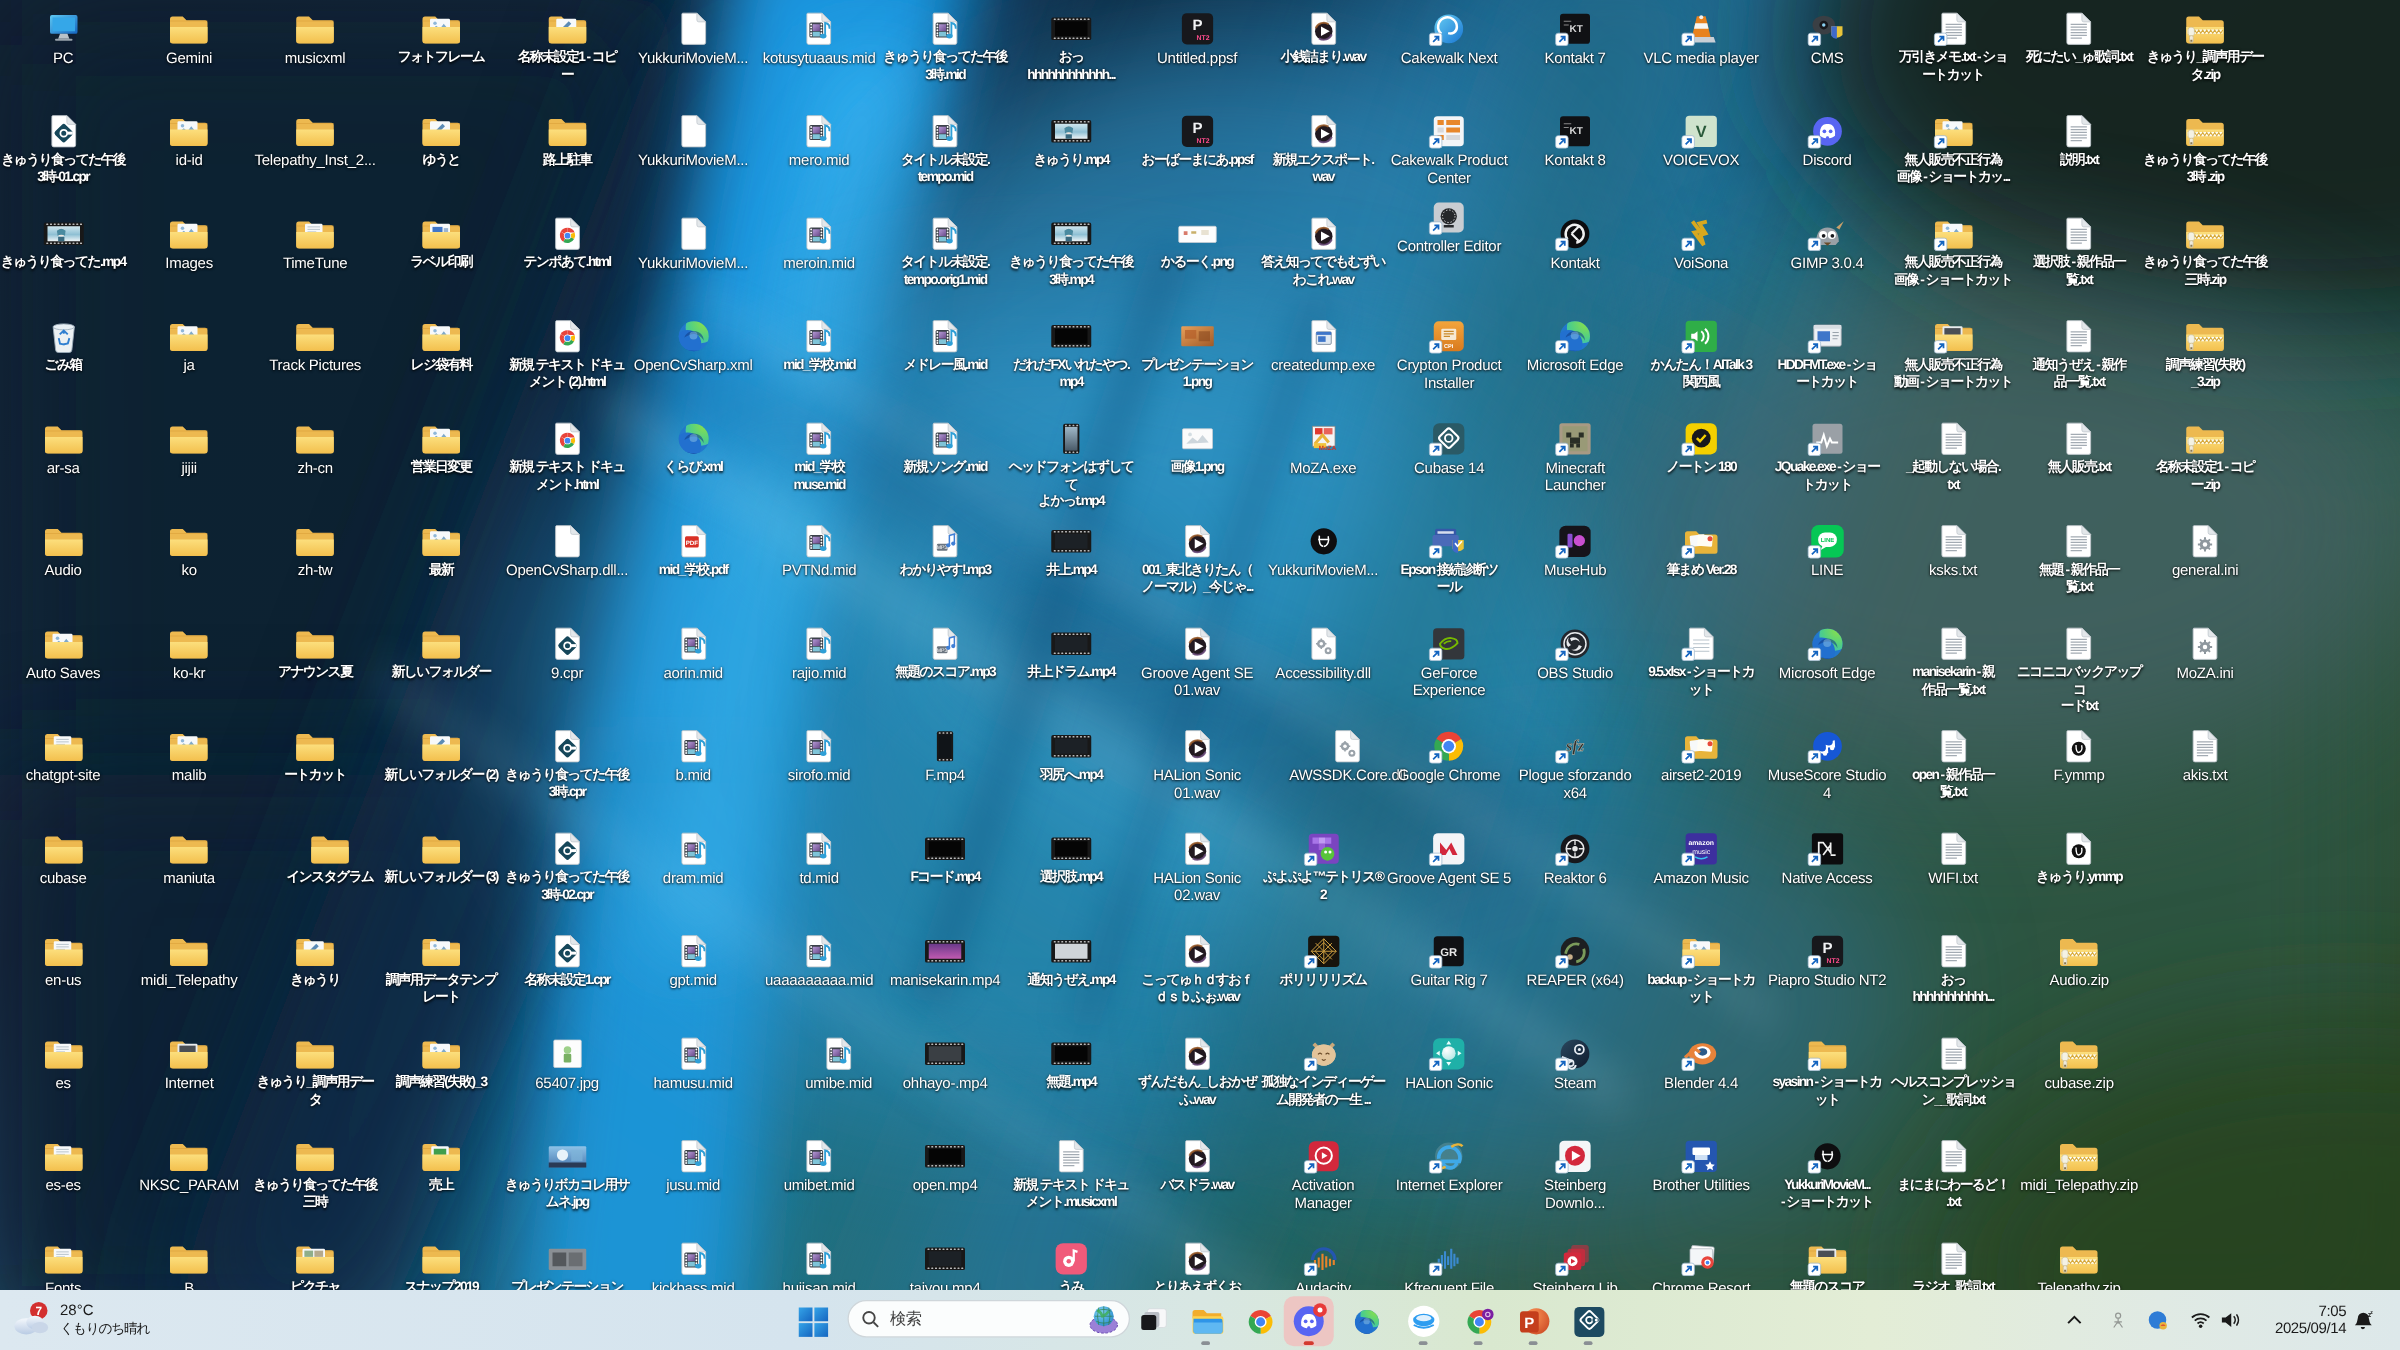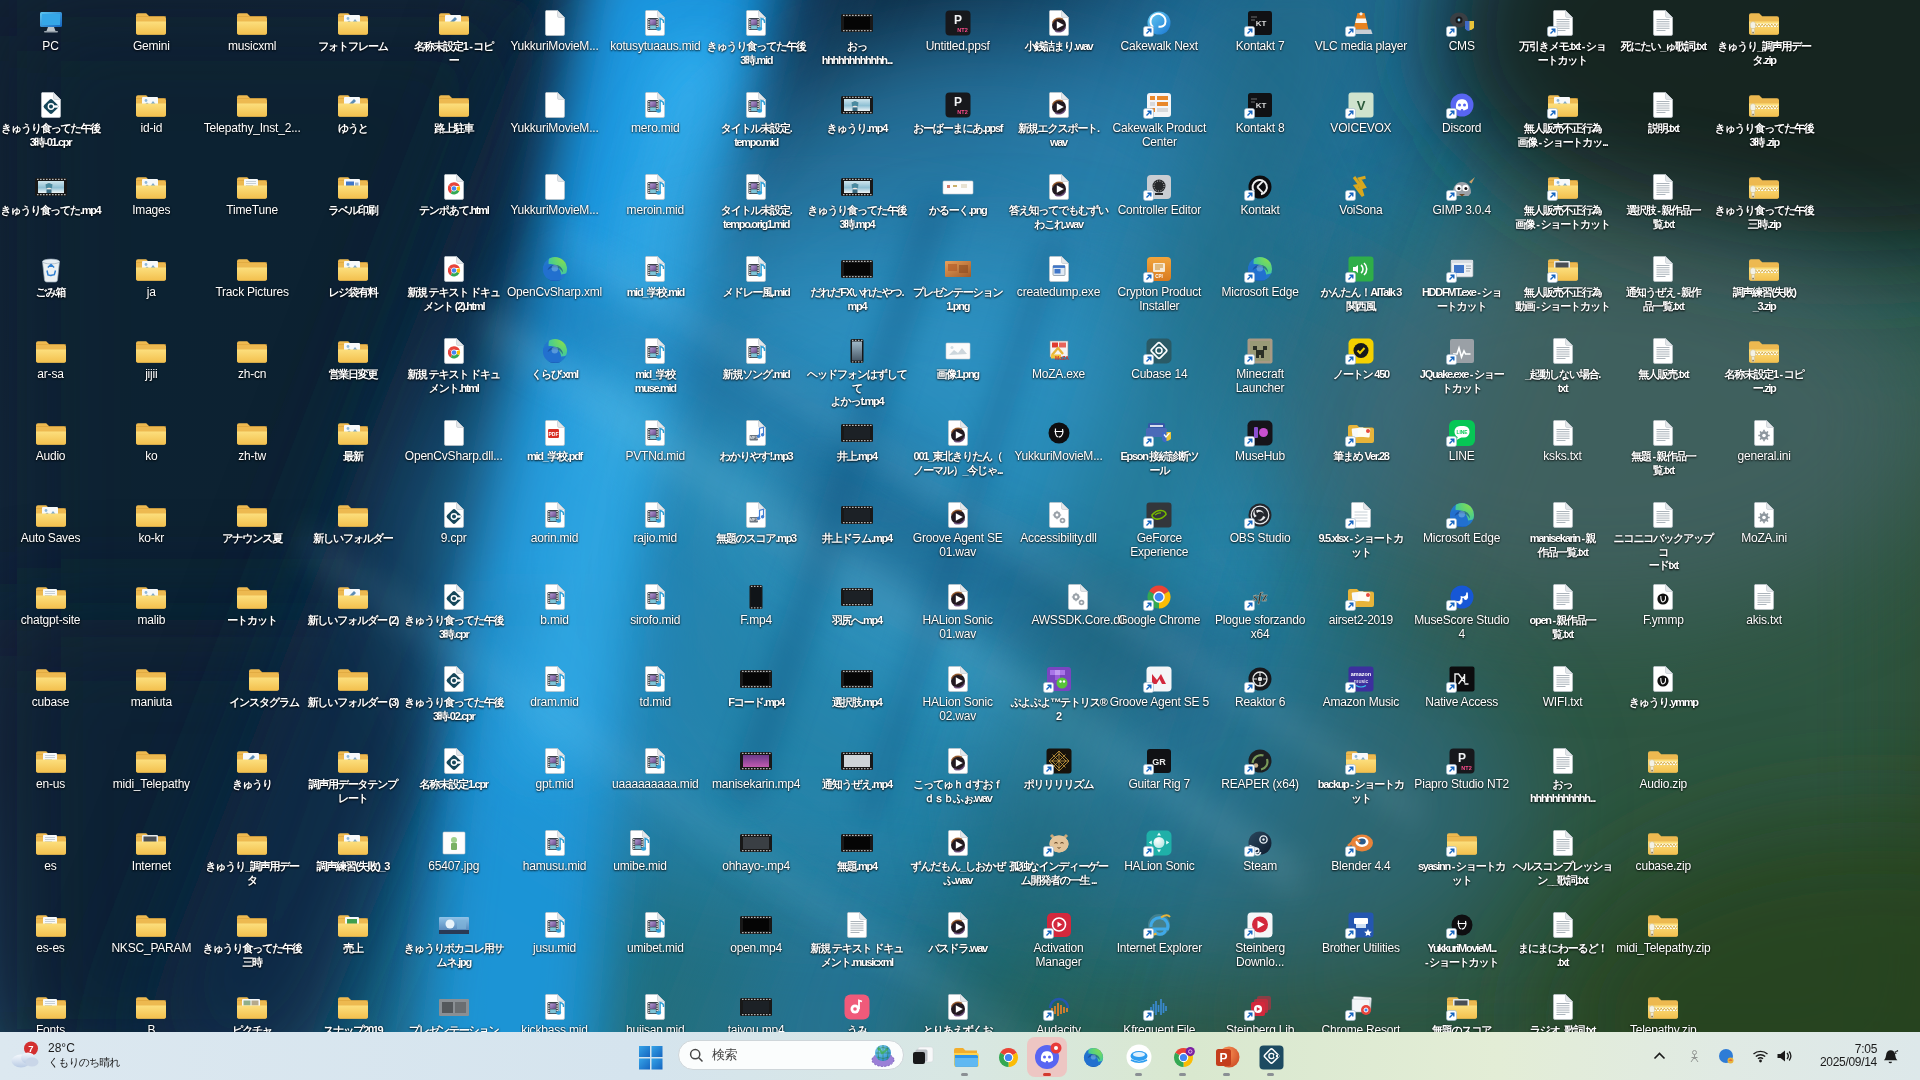--- a/index.html
+++ b/index.html
@@ -1247,21 +1247,21 @@
       <circle cx="19.1" cy="17.5" r=".75" fill="#fff"></circle>
       <circle cx="10.9" cy="19.4" r=".75" fill="#fff"></circle>
       <circle cx="19.1" cy="19.4" r=".75" fill="#fff"></circle>
       <rect x="12.1" y="10.4" width="5.8" height="5.4" fill="url(#gmidimg)"></rect>
       <rect x="12.1" y="16.4" width="5.8" height="3.8" fill="#7fc4d8"></rect>
       <path d="M22.1 19.5 V9.4 c2.6.5 3.8 2.2 3.4 4.6" fill="none" stroke="#2f9fd6" stroke-width="1.5"></path>
       <ellipse cx="20.6" cy="19.8" rx="2.6" ry="1.9" fill="#2f9fd6"></ellipse>
     </svg>
     <div class="lb">uaaaaaaaaa.mid</div>
   </div>
-<div class="cell" style="left:590px;top:829.0px">
+<div class="cell" style="left:621px;top:829.0px">
     <svg class="ic" width="34" height="28" viewBox="0 0 34 28">
       <path d="M8 1.5 h11.5 l7 7 V25 a1.5 1.5 0 0 1-1.5 1.5 h-16 A1.5 1.5 0 0 1 7.5 25 V3 a1.5 1.5 0 0 1 .5-1.5 Z" fill="#fff" stroke="#bfc6cc" stroke-width=".7"></path>
       <path d="M19.5 1.5 v5.5 a1.5 1.5 0 0 0 1.5 1.5 h5.5 Z" fill="#e3e7ea" stroke="#bfc6cc" stroke-width=".6"></path>
       <rect x="9.5" y="9" width="11" height="12" rx="1.2" fill="#3c424a"></rect>
       <circle cx="10.9" cy="10.6" r=".75" fill="#fff"></circle>
       <circle cx="19.1" cy="10.6" r=".75" fill="#fff"></circle>
       <circle cx="10.9" cy="12.9" r=".75" fill="#fff"></circle>
       <circle cx="19.1" cy="12.9" r=".75" fill="#fff"></circle>
       <circle cx="10.9" cy="15.2" r=".75" fill="#fff"></circle>
       <circle cx="19.1" cy="15.2" r=".75" fill="#fff"></circle>
@@ -2205,21 +2205,21 @@
       <rect x="15" y="5" width="11" height="4" fill="#e8872a"></rect>
       <rect x="8" y="11" width="5" height="4" fill="#d8d9db"></rect>
       <rect x="15" y="11" width="11" height="4" fill="#e8872a"></rect>
       <rect x="8" y="17" width="5" height="4" fill="#e8872a"></rect>
       <rect x="15" y="17" width="11" height="4" fill="#d8d9db"></rect>
       <rect x="1.5" y="17.5" width="10" height="10" rx="2" fill="#fff" stroke="#9db8cf" stroke-width=".6"></rect>
       <path d="M4.5 24.5 L8.5 20.5 M5.5 20.2 h3.3 v3.3" stroke="#1565c0" stroke-width="1.4" fill="none"></path>
     </svg>
     <div class="lb">Cakewalk Product<br>Center</div>
   </div>
-<div class="cell" style="left:1109.3px;top:173.0px">
+<div class="cell" style="left:1109.3px;top:160px">
     <svg class="ic" width="34" height="28" viewBox="0 0 34 28">
       <rect x="5.0" y="2.0" width="24" height="24" rx="4" fill="#c9cdd2"></rect>
       <circle cx="17" cy="13" r="6.5" fill="#26282b"></circle>
       <circle cx="17" cy="13" r="5" fill="none" stroke="#efefef" stroke-width=".8" stroke-dasharray="1 1.6"></circle>
       <rect x="13" y="20" width="8" height="2" fill="#26282b"></rect>
       <rect x="1.5" y="17.5" width="10" height="10" rx="2" fill="#fff" stroke="#9db8cf" stroke-width=".6"></rect>
       <path d="M4.5 24.5 L8.5 20.5 M5.5 20.2 h3.3 v3.3" stroke="#1565c0" stroke-width="1.4" fill="none"></path>
     </svg>
     <div class="lb">Controller Editor</div>
   </div>
@@ -2514,21 +2514,21 @@
     <div class="lb j">かんたん！AITalk 3<br>関西風</div>
   </div>
 <div class="cell" style="left:1310.9px;top:337.0px">
     <svg class="ic" width="34" height="28" viewBox="0 0 34 28">
       <rect x="4.5" y="1.5" width="25" height="25" rx="5" fill="#f4d000"></rect>
       <circle cx="17" cy="13.5" r="7.5" fill="#17181c"></circle>
       <path d="M13.5 13.5 l2.5 2.5 4.5-5" stroke="#f4d000" stroke-width="2" fill="none"></path>
       <rect x="1.5" y="17.5" width="10" height="10" rx="2" fill="#fff" stroke="#9db8cf" stroke-width=".6"></rect>
       <path d="M4.5 24.5 L8.5 20.5 M5.5 20.2 h3.3 v3.3" stroke="#1565c0" stroke-width="1.4" fill="none"></path>
     </svg>
-    <div class="lb j">ノートン 450</div>
+    <div class="lb j">ノートン 180</div>
   </div>
 <div class="cell" style="left:1310.9px;top:419.0px">
     <svg class="ic" width="34" height="28" viewBox="0 0 34 28">
       <path d="M4 8 a2 2 0 0 1 2-2 h7 l2.5 2.5 H28 a2 2 0 0 1 2 2 V22 a2 2 0 0 1-2 2 H6 a2 2 0 0 1-2-2 Z" fill="#e8b43a"></path>
       <rect x="8" y="9" width="12" height="9" rx="1" fill="#f7f9fa" transform="rotate(-6 14 13)"></rect>
       <rect x="14" y="9" width="12" height="9" rx="1" fill="#fffdf4" transform="rotate(5 20 13)"></rect>
       <circle cx="24" cy="12" r="2" fill="#e84a3a"></circle>
       <rect x="1.5" y="17.5" width="10" height="10" rx="2" fill="#fff" stroke="#9db8cf" stroke-width=".6"></rect>
       <path d="M4.5 24.5 L8.5 20.5 M5.5 20.2 h3.3 v3.3" stroke="#1565c0" stroke-width="1.4" fill="none"></path>
     </svg>

